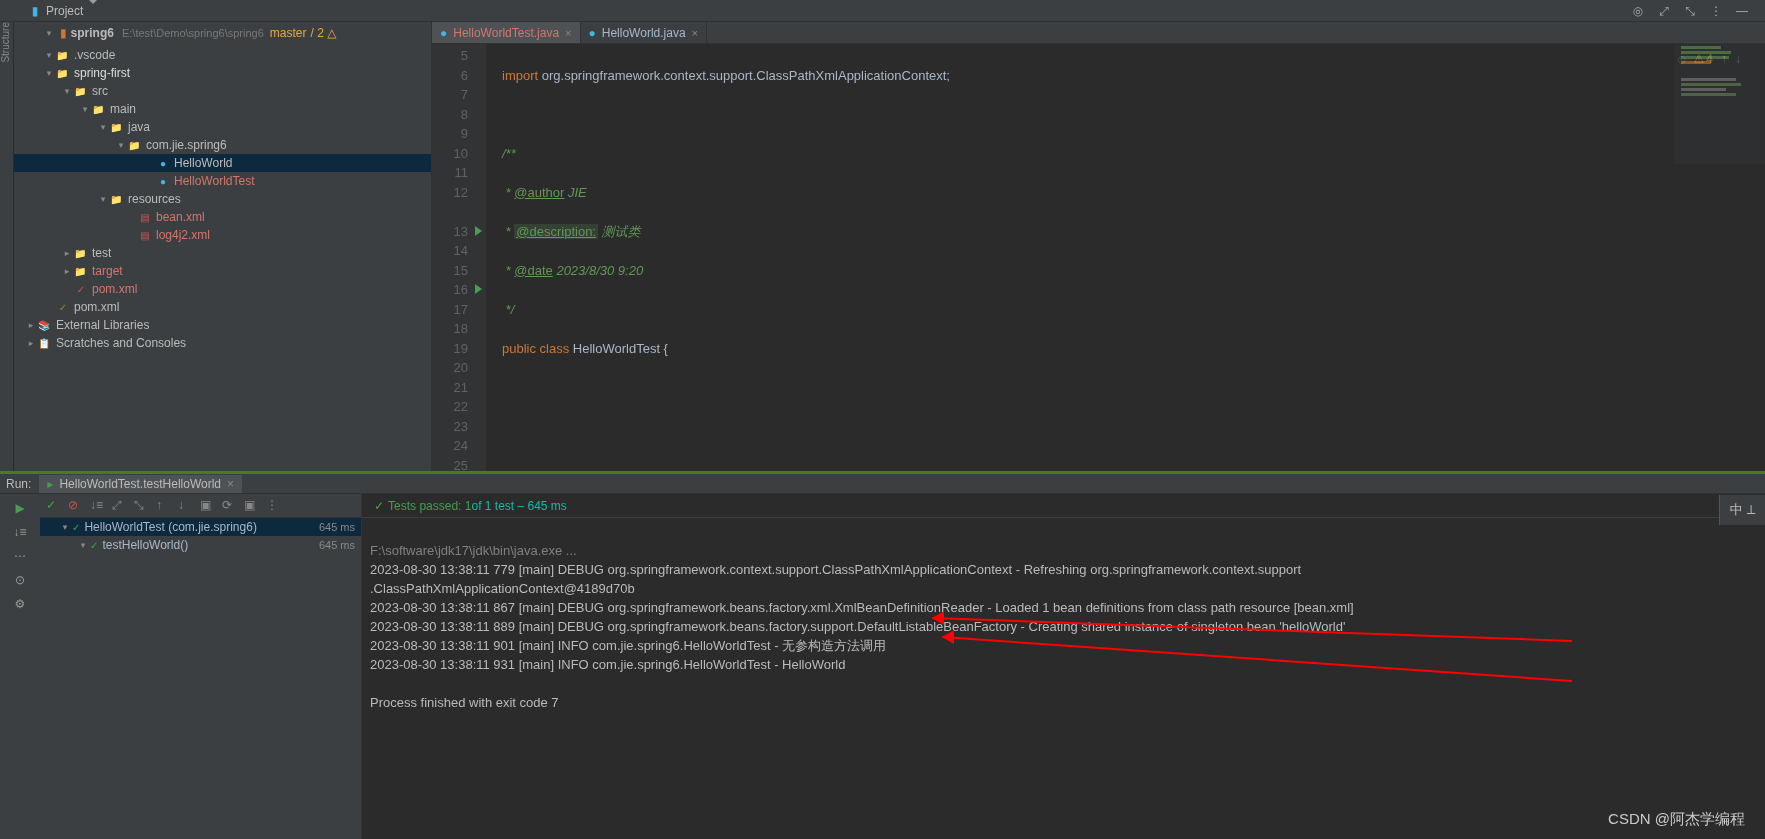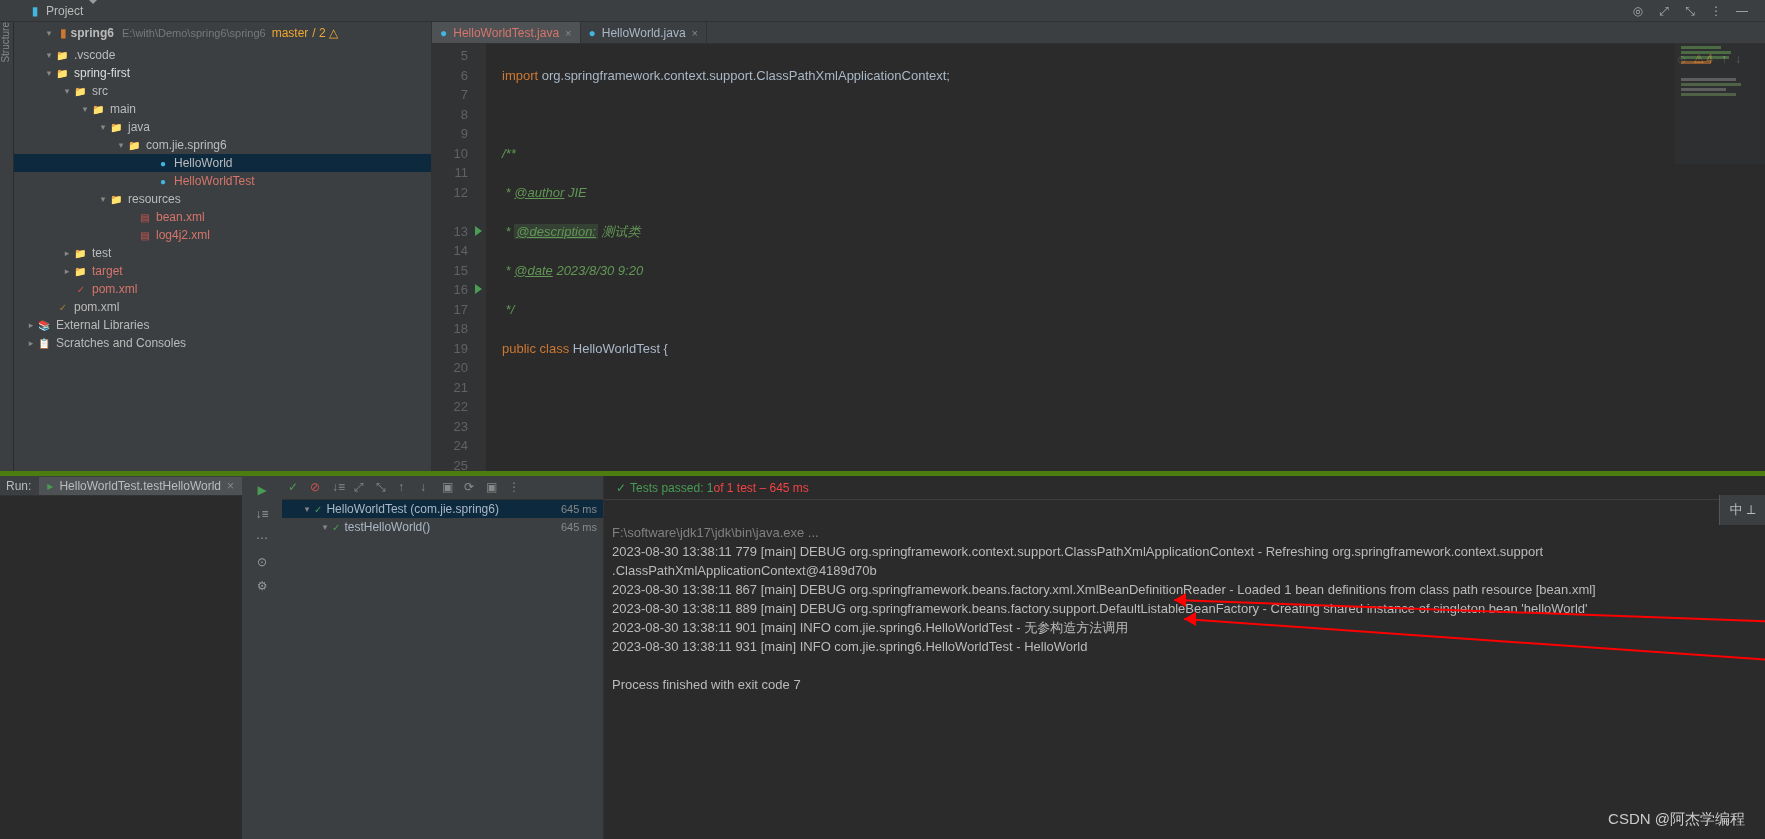--- a/index.html
+++ b/index.html
@@ -38,52 +38,52 @@
 .tab-red { color: #d5756c; }
 
 .editor-body { flex: 1; display: flex; font-family: "JetBrains Mono", Consolas, monospace; font-size: 13px; line-height: 19.5px; overflow: hidden; }
 .gutter { width: 54px; background: #313335; color: #606366; text-align: right; padding-right: 18px; padding-top: 2px; user-select: none; }
 .gutter .ln { height: 19.5px; position: relative; }
 .gutter .run::before { content: ""; position: absolute; right: -14px; top: 4px; border-left: 7px solid #499c54; border-top: 5px solid transparent; border-bottom: 5px solid transparent; }
 .code { padding-left: 16px; padding-top: 2px; white-space: pre; color: #a9b7c6; }
 .code .cl { height: 19.5px; }
 .kw { color: #cc7832; }
 .doc { color: #629755; font-style: italic; }
-.tag { color: #629755; font-style: italic; text-decoration: underline; }
+.tag { color: #629755; text-decoration: underline; }
 .tagbox { background: #344134; padding: 0 2px; }
 .usages { color: #787878; font-size: 11px; }
 
 .status-icons { position: absolute; top: 30px; right: 24px; display: flex; gap: 8px; align-items: center; font-size: 12px; color: #a0a0a0; }
 .warn { color: #f0a732; display: flex; align-items: center; gap: 2px; }
 
 .minimap { position: absolute; top: 22px; right: 0; width: 90px; height: 120px; background: #313335; opacity: 0.6; }
 .mini-line { height: 3px; margin: 2px 6px; }
 
-.run-panel { height: 368px; background: #2b2b2b; border-top: 5px solid #4d7c0f; display: flex; flex-direction: row; }
+.run-panel { height: 368px; background: #2b2b2b; border-top: 3px solid #4d7c0f; display: flex; flex-direction: column; }
 .run-head { height: 20px; background: #3c3f41; display: flex; align-items: center; padding-left: 6px; gap: 8px; font-size: 12px; color: #bbb; border-bottom: 1px solid #323232; }
 .run-tab { display: flex; align-items: center; gap: 6px; background: #4e5254; padding: 1px 8px; height: 18px; }
 
 .run-body { flex: 1; display: flex; }
 .run-left { width: 40px; background: #3c3f41; display: flex; flex-direction: column; align-items: center; gap: 8px; padding-top: 6px; }
 .run-left .rico { width: 16px; height: 16px; color: #999; cursor: pointer; display: flex; align-items: center; justify-content: center; }
 .run-left .rico.green { color: #499c54; }
 
 .run-mid { width: 322px; background: #3c3f41; border-right: 1px solid #323232; }
 .run-tb { height: 24px; display: flex; align-items: center; gap: 6px; padding-left: 6px; border-bottom: 1px solid #323232; }
 .run-tb .tico { width: 16px; height: 16px; color: #888; cursor: pointer; }
 .test-tree { font-size: 12px; }
 .test-row { height: 18px; display: flex; align-items: center; padding-left: 6px; cursor: pointer; }
 .test-row.sel { background: #0d293e; }
 .test-row .pass { color: #499c54; margin-right: 4px; font-size: 10px; }
 .test-row .ms { margin-left: auto; color: #888; padding-right: 6px; font-size: 11px; }
 
 .console { flex: 1; display: flex; flex-direction: column; }
 .cons-head { height: 24px; display: flex; align-items: center; padding-left: 12px; border-bottom: 1px solid #3c3f41; font-size: 12px; }
 .cons-pass { color: #499c54; display: flex; align-items: center; gap: 4px; }
-.cons-gray { color: #ef4444; }
+.cons-gray { color: #14b8a6; }
 .cons-out { flex: 1; padding: 4px 8px; font-family: Consolas, monospace; font-size: 13px; line-height: 19px; color: #bbb; white-space: pre; position: relative; overflow: hidden; }
 .cons-out .path { color: #808080; }
 .arrow { position: absolute; pointer-events: none; }
 
 .rightstrip { position: absolute; right: 0; top: 495px; width: 46px; height: 30px; background: #3c3f41; display: flex; align-items: center; justify-content: center; gap: 4px; font-size: 13px; color: #bbb; border-left: 1px solid #555; }
 
 .watermark { position: absolute; right: 20px; bottom: 10px; color: #dcdcdc; font-size: 15px; opacity: 0.9; }
 </style>
 </head>
 <body>
@@ -108,21 +108,21 @@
 <div class="main">
   <div class="leftstrip">
     <div class="vtxt">Structure</div>
   </div>
 
   <div class="sidebar">
     <div class="sb-head">
       <span class="exp">▾</span>
       <span style="color:#cc7832">▮</span>
       <b>spring6</b>
-      <span class="path" style="margin-left:4px">E:\with\Demo\spring6\spring6</span>
+      <span class="path" style="margin-left:4px">E:\test\Demo\spring6\spring6</span>
       <span class="master" style="margin-left:2px">master</span>
       <span class="master">/ 2 △</span>
     </div>
     <div class="tree" id="tree">
         <div class="tree-row " style="padding-left: 28px;">
           <span class="exp">▾</span>
           <span class="fico" style="color:#9e7e3f">📁</span>
           <span>.vscode</span>
         </div>
         <div class="tree-row " style="padding-left: 28px;">

